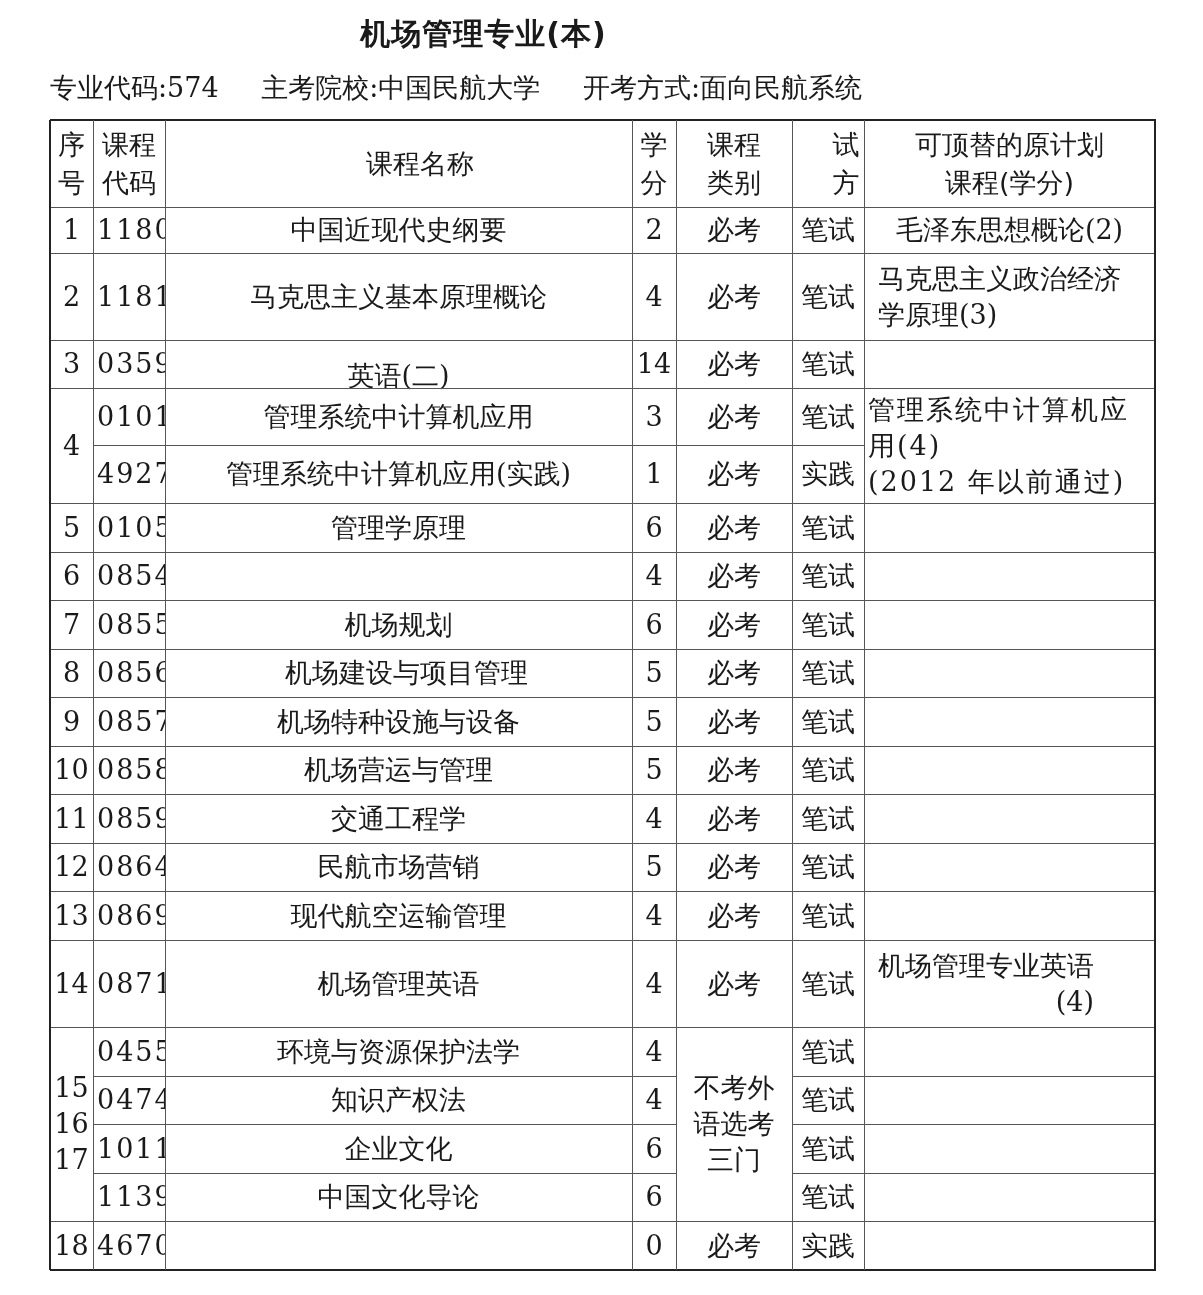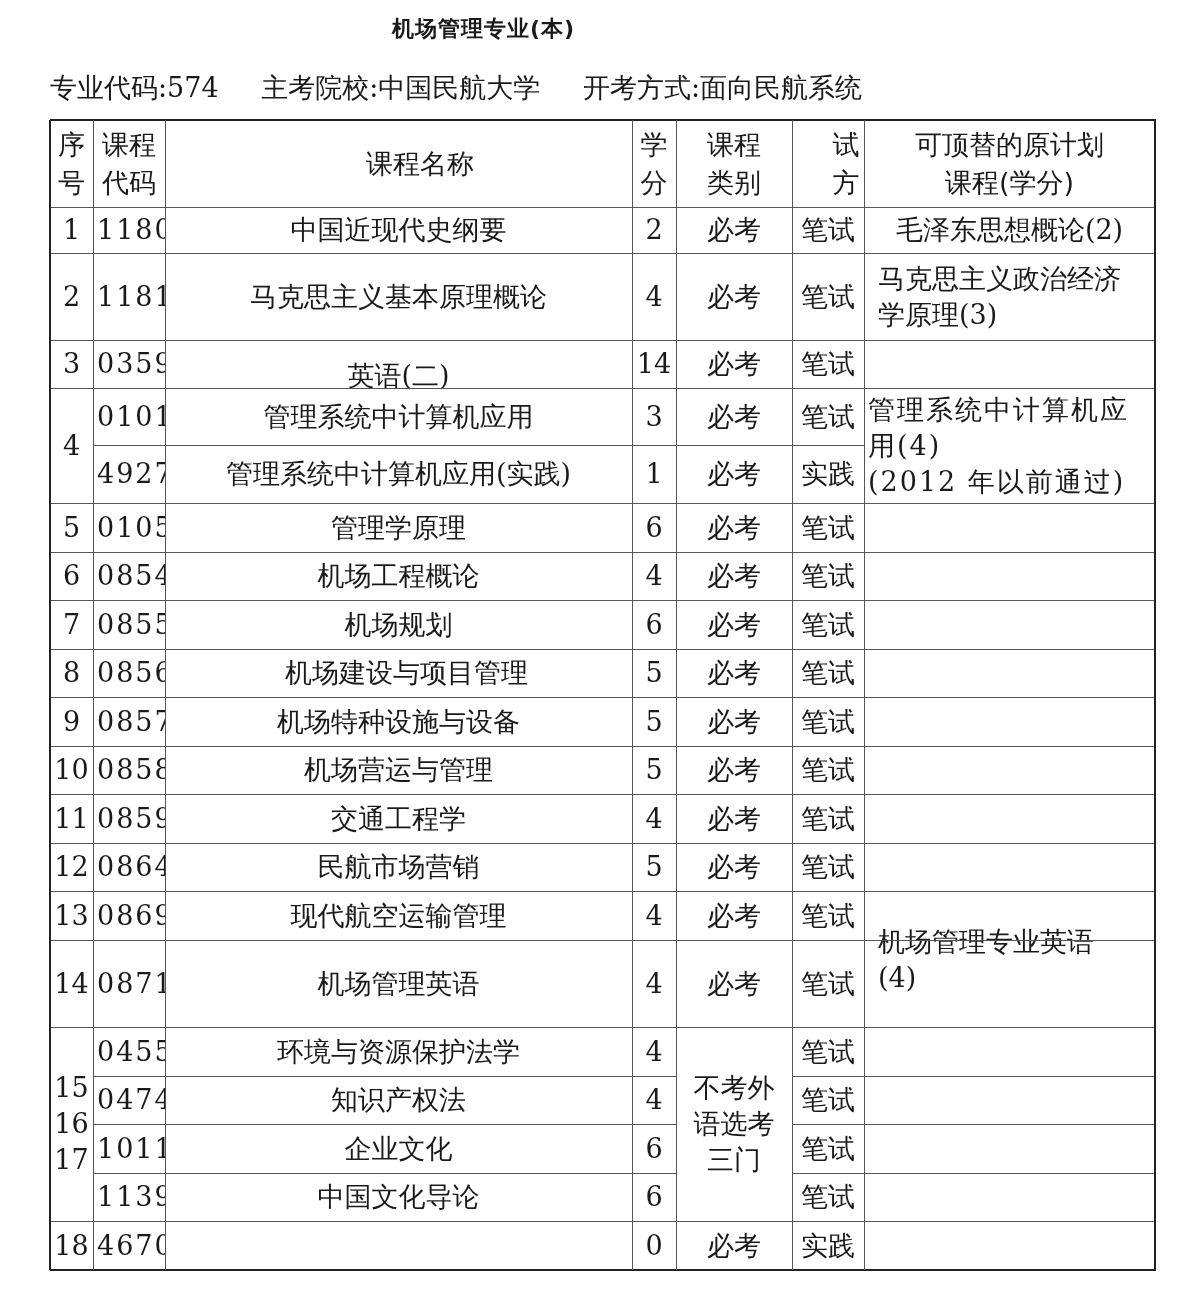--- a/index.html
+++ b/index.html
@@ -1,19 +1,19 @@
 <!DOCTYPE html>
 <html><head>
 <meta charset="utf-8">
 <style>
   html, body { margin:0; padding:0; background:#ffffff; }
   body { width:1203px; height:1295px; position:relative; overflow:hidden;
          font-family:"DejaVu Serif","Liberation Serif",serif; color:#1a1a1a; }
   .title { position:absolute; left:0; width:967px; top:14px; text-align:center;
-           font-family:"DejaVu Sans","Liberation Sans",sans-serif; font-size:22px; font-weight:bold; letter-spacing:1px; }
+           font-family:"DejaVu Sans","Liberation Sans",sans-serif; font-size:30px; font-weight:bold; letter-spacing:1px; }
   .meta { position:absolute; left:50px; top:70px; font-size:27px; white-space:nowrap; }
   .meta span { margin-right:34px; }
   .grid { position:absolute; left:0; top:0; width:1203px; height:1295px; }
   .cell { position:absolute; box-sizing:border-box; display:flex; align-items:center; justify-content:center;
           text-align:center; font-size:27px; line-height:36px; overflow:hidden; }
   .hdr { font-family:"DejaVu Sans","Liberation Sans",sans-serif; font-size:27px; line-height:38px; }
   .left { justify-content:flex-start; text-align:left; padding-left:14px; }
   .left.tight { padding-left:4px; letter-spacing:2px; }
   .hl { position:absolute; height:1px; background:#555; }
   .vl { position:absolute; width:1px; background:#555; }
@@ -165,23 +165,20 @@
     </div>
     <div class="cell" style="left: 864px; width: 291px; top: 503px; height: 49px;">
       <div></div>
     </div>
     <div class="cell" style="left: 50px; width: 43px; top: 552px; height: 48px;">
       <div>6</div>
     </div>
     <div class="cell left tight" style="left: 93px; width: 72px; top: 552px; height: 48px;">
       <div>0854</div>
     </div>
-    <div class="cell" style="left: 165px; width: 467px; top: 552px; height: 48px;">
-      <div>机场工程概论</div>
-    </div>
     <div class="cell" style="left: 632px; width: 44px; top: 552px; height: 48px;">
       <div>4</div>
     </div>
     <div class="cell" style="left: 676px; width: 116px; top: 552px; height: 48px;">
       <div>必考</div>
     </div>
     <div class="cell" style="left: 792px; width: 72px; top: 552px; height: 48px;">
       <div>笔试</div>
     </div>
     <div class="cell" style="left: 864px; width: 291px; top: 552px; height: 48px;">
@@ -345,21 +342,21 @@
     </div>
     <div class="cell" style="left: 632px; width: 44px; top: 940px; height: 87px;">
       <div>4</div>
     </div>
     <div class="cell" style="left: 676px; width: 116px; top: 940px; height: 87px;">
       <div>必考</div>
     </div>
     <div class="cell" style="left: 792px; width: 72px; top: 940px; height: 87px;">
       <div>笔试</div>
     </div>
-    <div class="cell left" style="left: 864px; width: 291px; top: 916px; height: 87px;">
+    <div class="cell left" style="left: 864px; width: 291px; top: 940px; height: 87px; text-align: right;">
       <div>机场管理专业英语<br>(4)</div>
     </div>
     <div class="cell left tight" style="left: 93px; width: 72px; top: 1027px; height: 49px;">
       <div>0455</div>
     </div>
     <div class="cell" style="left: 165px; width: 467px; top: 1027px; height: 49px;">
       <div>环境与资源保护法学</div>
     </div>
     <div class="cell" style="left: 632px; width: 44px; top: 1027px; height: 49px;">
       <div>4</div>

